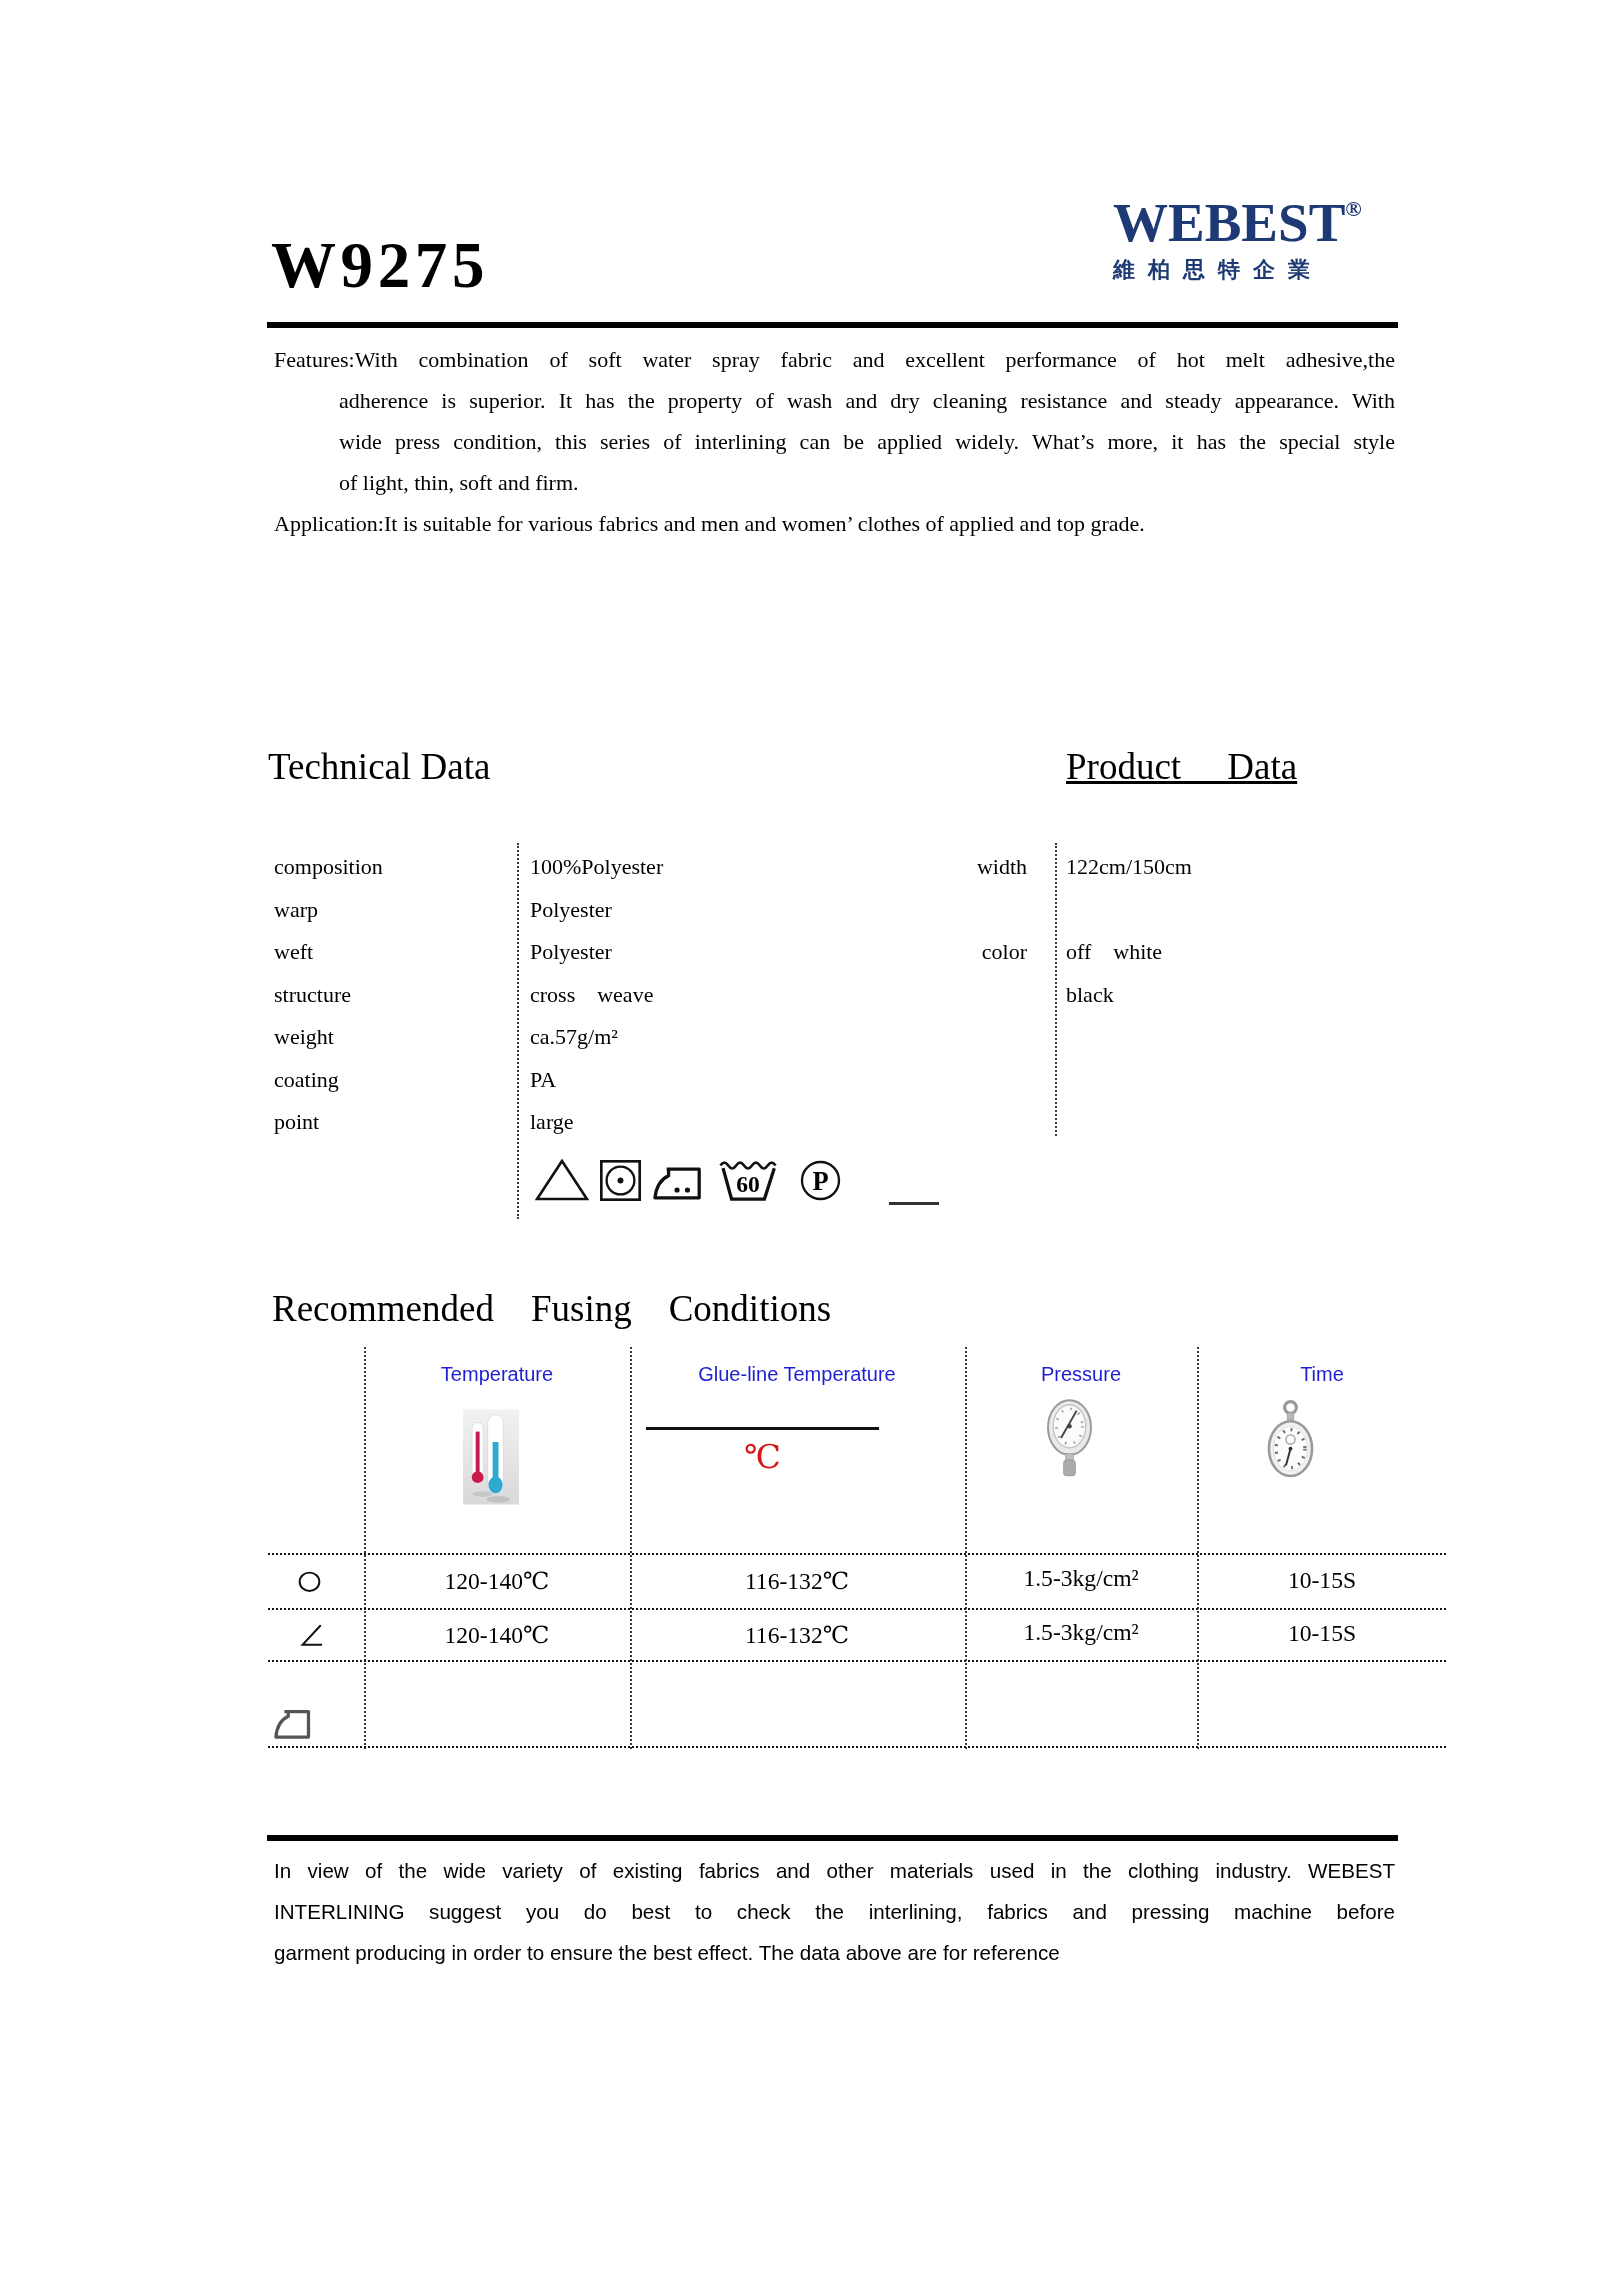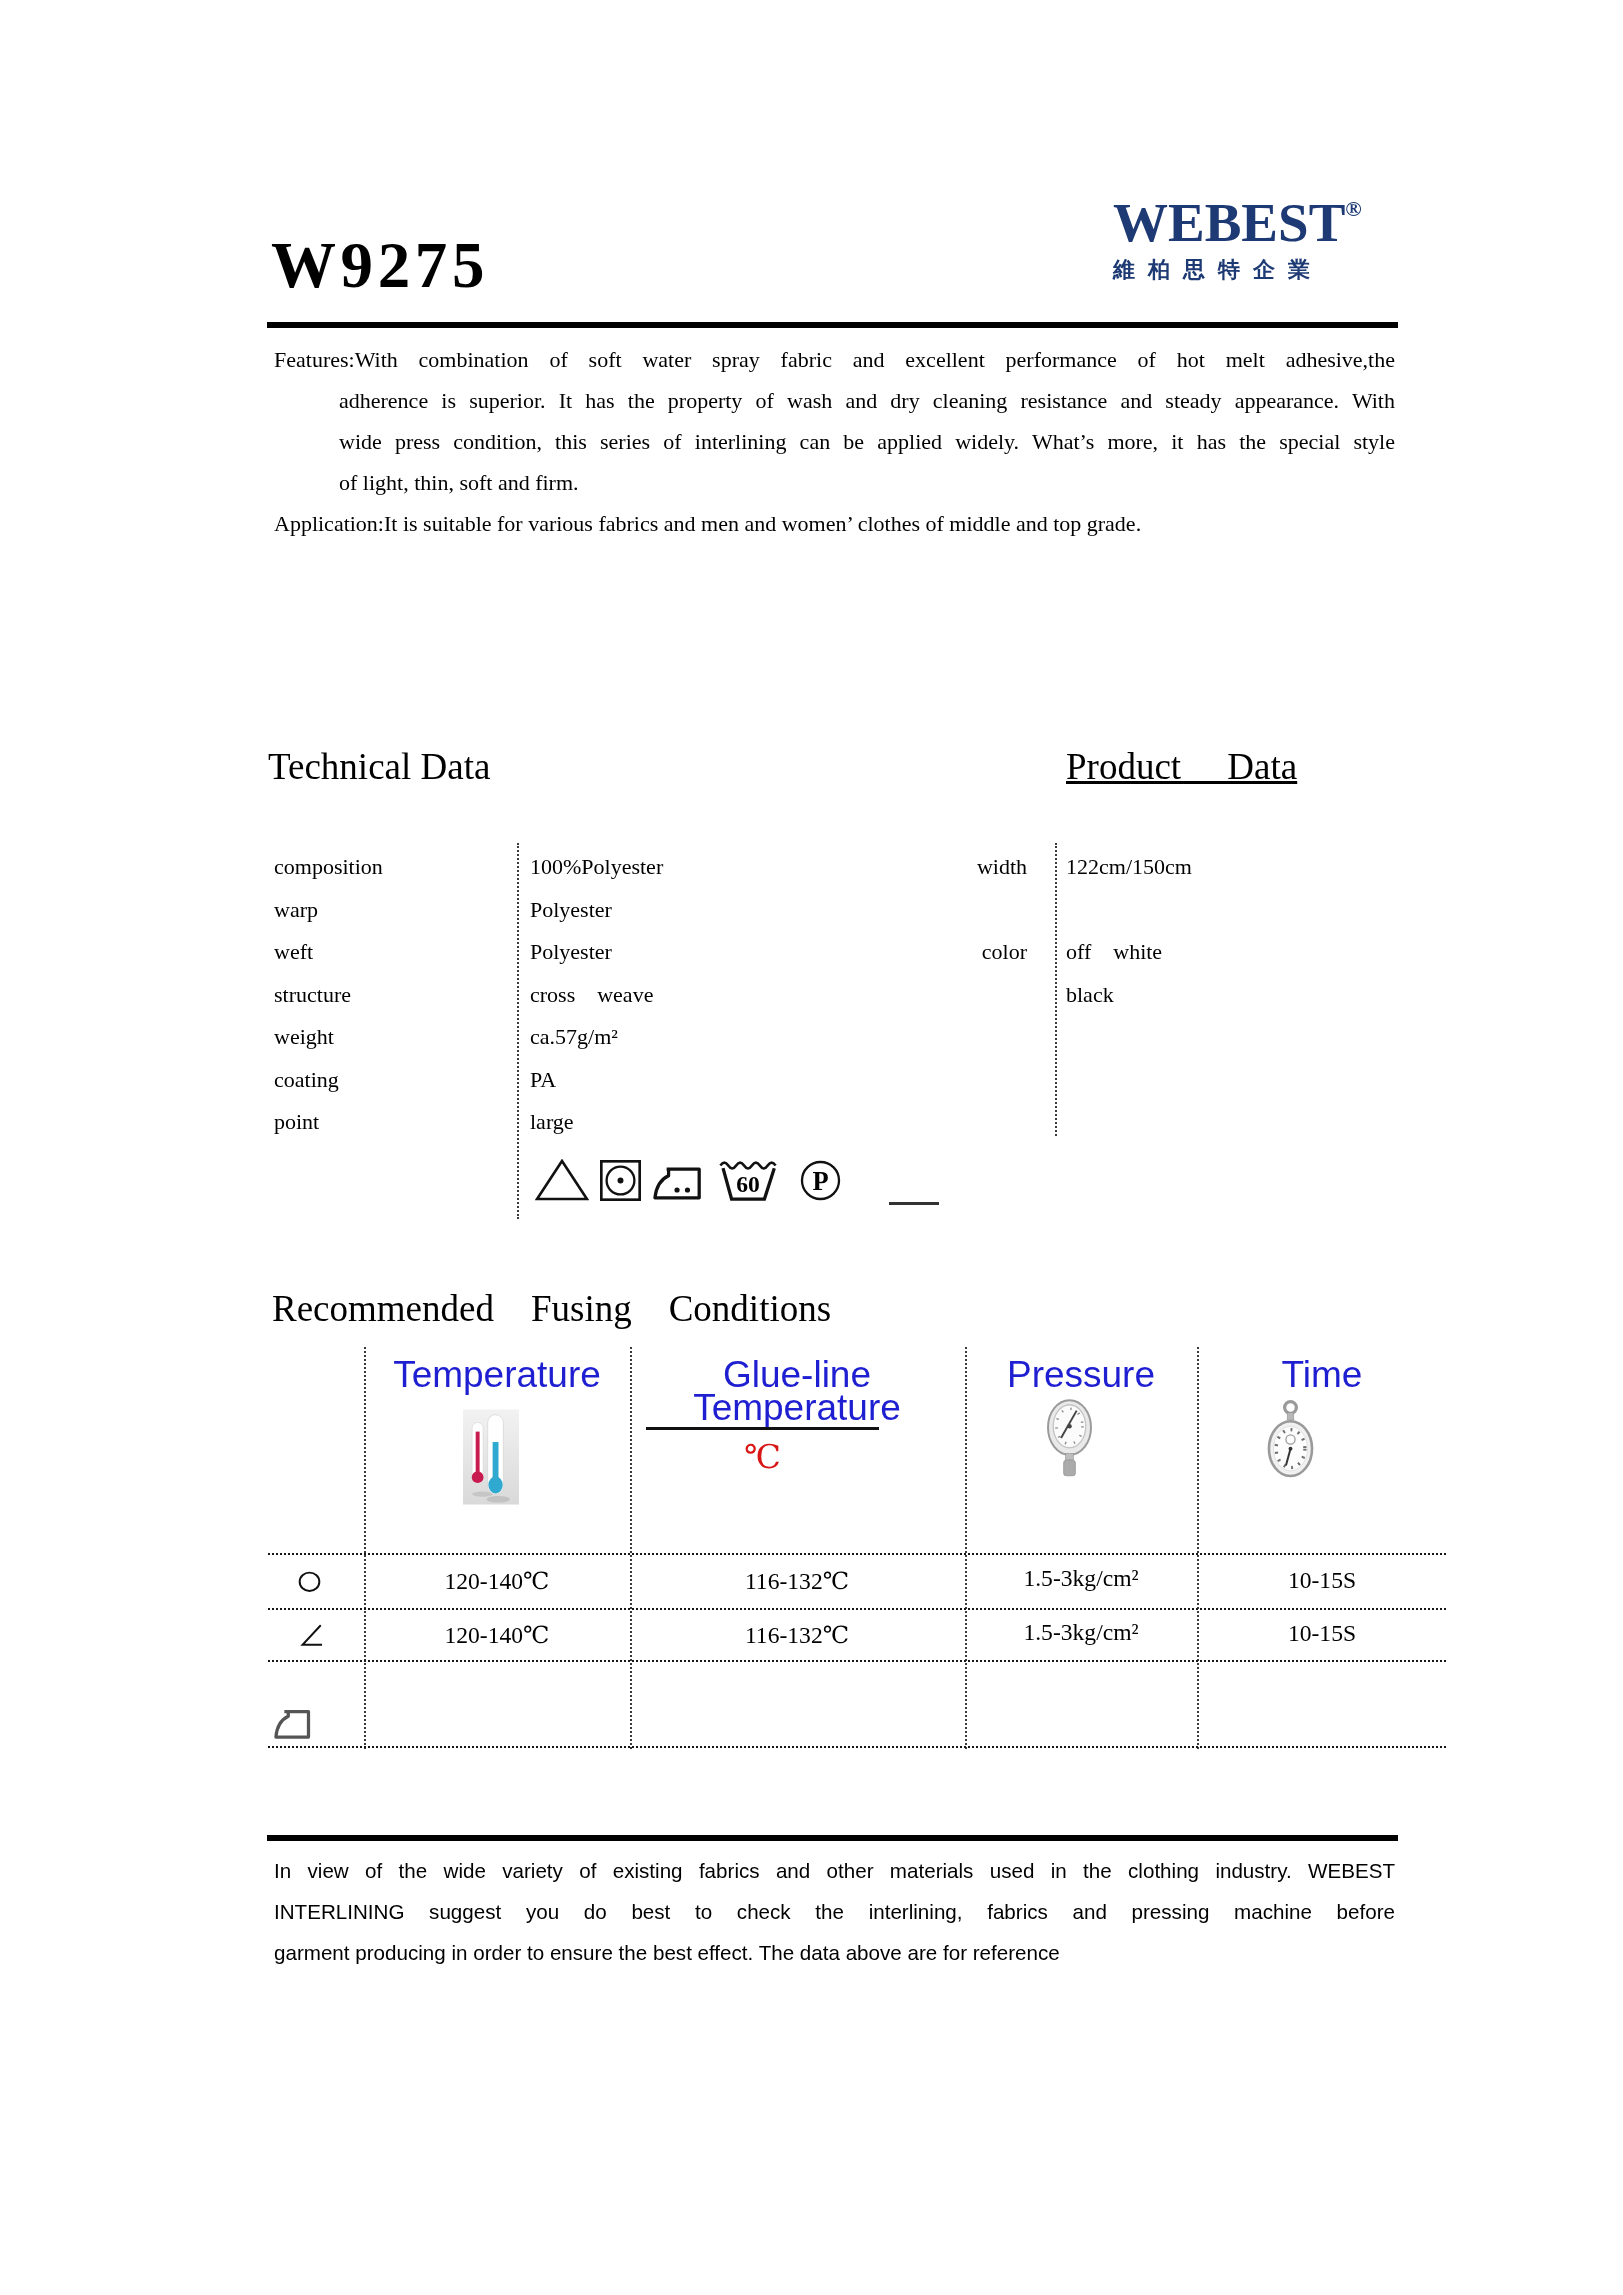--- a/index.html
+++ b/index.html
@@ -23,21 +23,21 @@
   
   .h1{font-size:37px;line-height:1.15;white-space:pre-wrap;}
 
   
   .trow{font-size:22px;line-height:29px;white-space:pre-wrap;}
   .rlab{text-align:right;}
   .dashv{border-left:2px dotted #3a3a3a;width:0;}
   .dashh{border-top:2.6px dotted #161616;height:0;}
 
   
-  .fhead{font-size:37px;line-height:33px;color:#1f1fd2;text-align:center;
+  .fhead{font-size:20px;line-height:33px;color:#1f1fd2;text-align:center;
          font-family:"Liberation Sans","DejaVu Sans",sans-serif;}
   .fcell{font-size:23.6px;line-height:29px;text-align:center;white-space:pre-wrap;}
   .celsius{font-size:33px;color:#d91414;text-align:center;line-height:1;}
   .caption{font-size:23.6px;line-height:29px;white-space:pre-wrap;}
 
   
   .footer-par{width:1121px;font-size:20.6px;line-height:41px;
               font-family:"Liberation Sans","DejaVu Sans",sans-serif;}
   svg{display:block;}
 </style>
@@ -53,21 +53,21 @@
     <div class="logo-cn" style="margin-top:9.2px;">維柏思特企業</div>
   </div>
 
   <div class="abs rule" style="left:267px;top:322px;width:1131px;height:5.9px;"></div>
 
   <div class="abs intro" style="left:274px;top:339px;">
     <div class="jline">Features:With combination of soft water spray fabric and excellent performance of hot melt adhesive,the</div>
     <div class="jline ind">adherence is superior. It has the property of wash and dry cleaning resistance and steady appearance. With</div>
     <div class="jline ind">wide press condition, this series of interlining can be applied widely. What’s more, it has the special style</div>
     <div class="ind">of light, thin, soft and firm.</div>
-    <div>Application:It is suitable for various fabrics and men and women’ clothes of middle and top grade.</div>
+    <div>Application:It is suitable for various fabrics and men and women’ clothes of applied and top grade.</div>
   </div>
 
   <div class="abs h1" style="left:268px;top:746px;font-family:Liberation Serif, serif;">Technical Data</div>
   <div class="abs h1" style="left:1066px;top:746px;text-decoration:underline;">Product     Data</div>
 
   <div class="abs dashv" style="left:517px;top:843px;height:376px;"></div>
   <div class="abs dashv" style="left:1055px;top:843px;height:293px;"></div>
 
   <div class="abs trow" style="left:274px;top:852px;">composition</div>
   <div class="abs trow" style="left:530px;top:852px;">100%Polyester</div>

